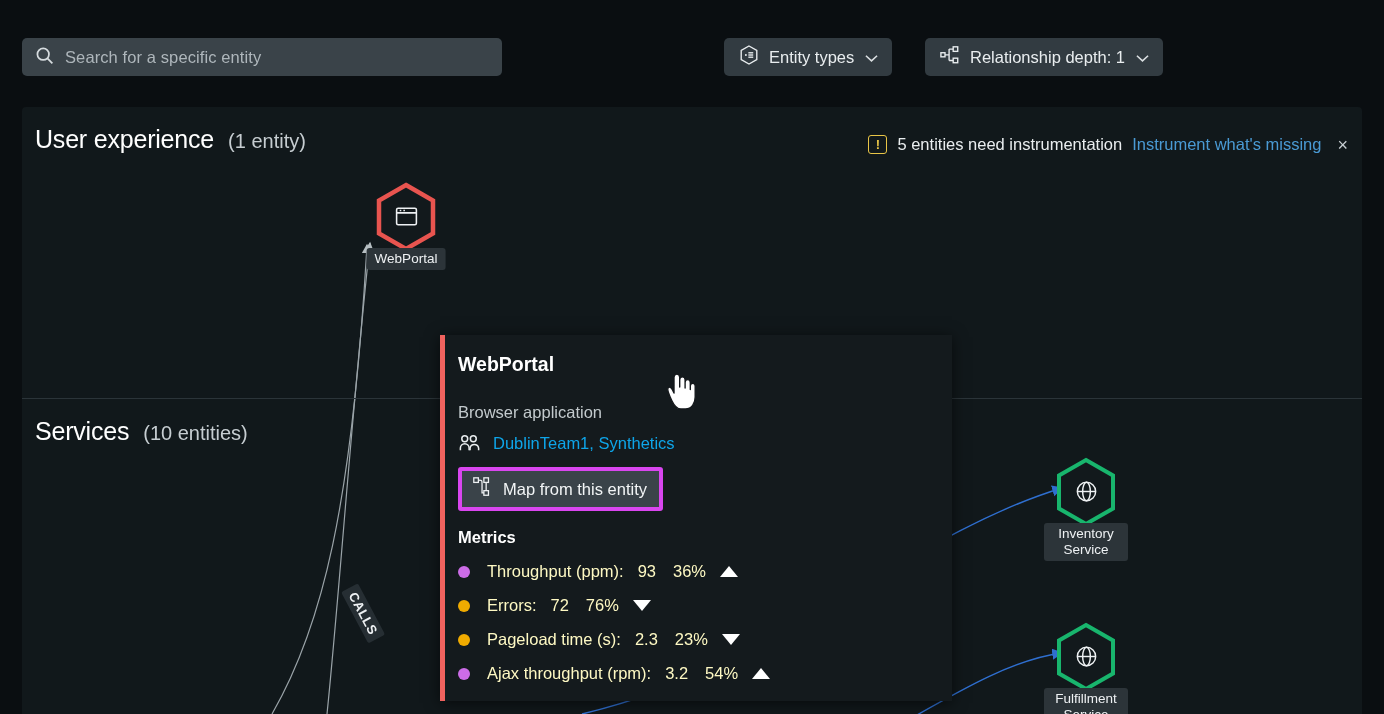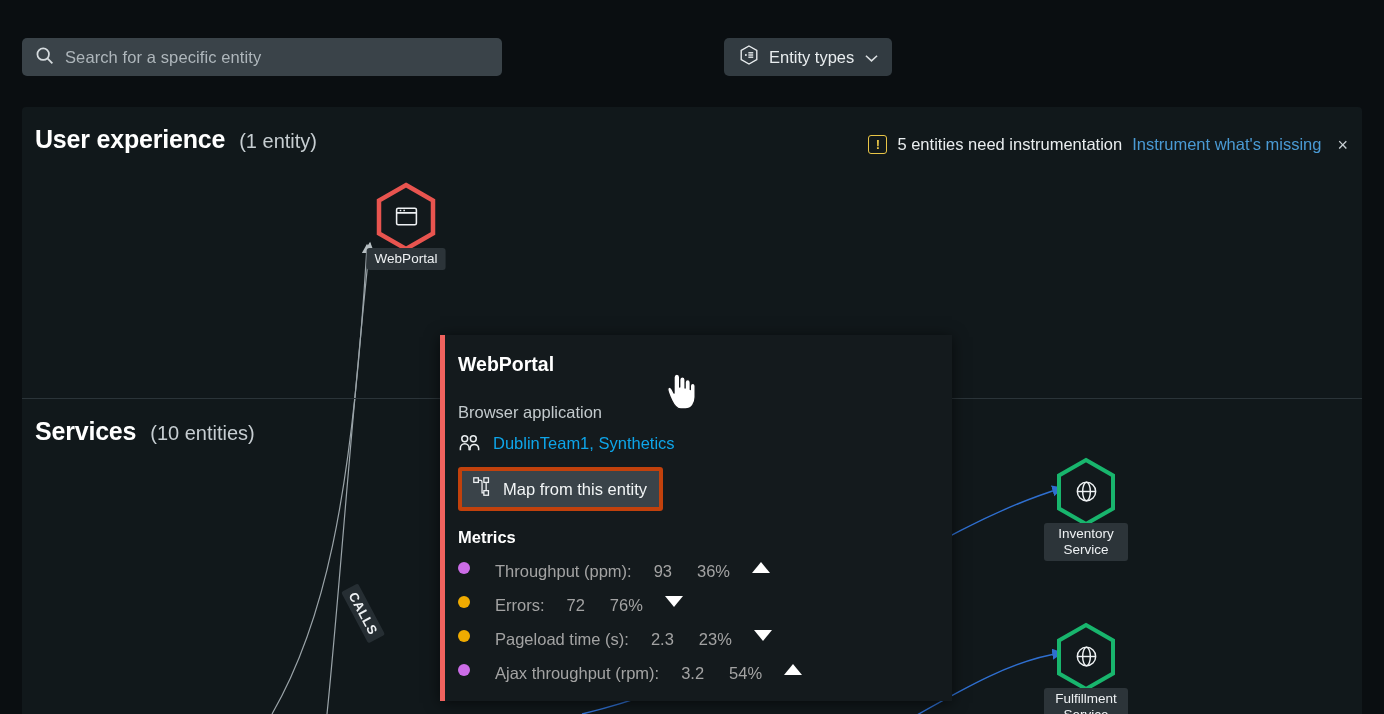--- a/index.html
+++ b/index.html
@@ -29,21 +29,21 @@
   #f-health { left: 516px; }
   #f-types  { left: 724px; }
   #f-depth  { left: 925px; }
 
   
   .panel {
     position: absolute; left: 22px; top: 107px; width: 1340px; height: 607px;
     background: #11181b; border-radius: 4px 4px 0 0; overflow: hidden;
   }
   .sec-head { position: absolute; display: flex; align-items: baseline; gap: 14px; }
-  .sec-title { color: #ffffff; font-size: 25px; font-weight: bold; letter-spacing: -.2px; }
+  .sec-title { color: #ffffff; font-size: 25px; font-weight: normal; letter-spacing: -.2px; }
   .sec-count { color: #c6cdd1; font-size: 20px; }
   #ux-head   { left: 13px; top: 18px; }
   #svc-head  { left: 13px; top: 310px; }
 
   .divider { position: absolute; left: 0; top: 291px; width: 1340px; height: 1px; background: #2b3439; }
 
   
   .banner { position: absolute; right: 14px; top: 28px; display: flex; align-items: center; gap: 10px; }
   .warn-ic {
     width: 19px; height: 19px; border: 1.6px solid #e8c547; border-radius: 3px;
@@ -68,29 +68,29 @@
   .tip {
     position: absolute; left: 418px; top: 228px; width: 512px; height: 366px;
     background: #141a1d; box-shadow: 0 2px 14px rgba(0,0,0,.6);
   }
   .tip .redbar { position: absolute; left: 0; top: 0; width: 5px; height: 366px; background: #f0625e; }
   .tip-inner { position: absolute; left: 18px; top: 0; right: 0; }
   .tip-title { color: #ffffff; font-size: 19.5px; font-weight: bold; margin-top: 18px; }
   .tip-sub { color: #c3cacd; font-size: 16.5px; margin-top: 27px; }
   .tip-team { display: flex; align-items: flex-start; gap: 12px; margin-top: 12px; color: #0ea5e9; font-size: 16.5px; }
   .map-btn-outer {
-    margin-top: 10px; display: inline-block; border: 4px solid #c2410c;
+    margin-top: 10px; display: inline-block; border: 4px solid #d946ef;
     border-radius: 3px; padding: 0;
   }
   .map-btn {
     background: #3a4349; display: flex; align-items: center; gap: 10px;
     padding: 5px 12px 5px 10px; color: #f2f5f6; font-size: 16.5px; cursor: pointer;
   }
   .metrics-title { color: #ffffff; font-size: 16.5px; font-weight: bold; margin-top: 17px; }
-  .metric-row { display: flex; gap: 12px; margin-top: 15px; color: #a3a3a3; font-size: 16.5px; }
+  .metric-row { display: flex; align-items: center; gap: 4px; margin-top: 15px; color: #fef9c3; font-size: 16.5px; }
   .dot { width: 12px; height: 12px; border-radius: 50%; margin-right: 13px; flex: none; }
   .m-name { margin-right: 10px; }
   .m-val { margin-right: 13px; }
   .m-pct { margin-right: 10px; }
   .tri { width: 0; height: 0; }
   .tri.up { border-left: 9px solid transparent; border-right: 9px solid transparent; border-bottom: 11px solid #ffffff; }
   .tri.down { border-left: 9px solid transparent; border-right: 9px solid transparent; border-top: 11px solid #ffffff; }
 
   
   .cursor { position: absolute; left: 663px; top: 371px; width: 34px; height: 40px; }
@@ -124,20 +124,36 @@
         </svg>
       </span>
       <span>Entity types</span>
       <span class="chev">
         <svg width="13" height="9" viewBox="0 0 14 9" fill="none" stroke="#e9edef" stroke-width="1.7">
             <polyline points="1,1.5 7,7 13,1.5"></polyline>
           </svg>
       </span>
     </div>
 
+    <div class="filter-btn" id="f-depth">
+      <span>
+        <svg width="22" height="20" viewBox="0 0 24 22" fill="none" stroke="#e9edef" stroke-width="1.5">
+          <rect x="2" y="8.5" width="4.5" height="4.5"></rect>
+          <rect x="15.5" y="2" width="5" height="5"></rect>
+          <rect x="15.5" y="14.5" width="5" height="5"></rect>
+          <path d="M6.5,10.8 L11,10.8 M11,4.5 L11,17 M11,4.5 L15.5,4.5 M11,17 L15.5,17"></path>
+        </svg>
+      </span>
+      <span>Relationship depth: 1</span>
+      <span class="chev">
+        <svg width="13" height="9" viewBox="0 0 14 9" fill="none" stroke="#e9edef" stroke-width="1.7">
+            <polyline points="1,1.5 7,7 13,1.5"></polyline>
+          </svg>
+      </span>
+    </div>
   </div>
 
   <div class="panel">
 
     <svg class="graph">
       <defs>
         <marker id="arrGrey" markerWidth="9" markerHeight="9" refX="7" refY="4" orient="auto">
           <path d="M0,0 L8,4 L0,8 z" fill="#b6bec2"></path>
         </marker>
         <marker id="arrBlue" markerWidth="9" markerHeight="9" refX="7" refY="4" orient="auto">

